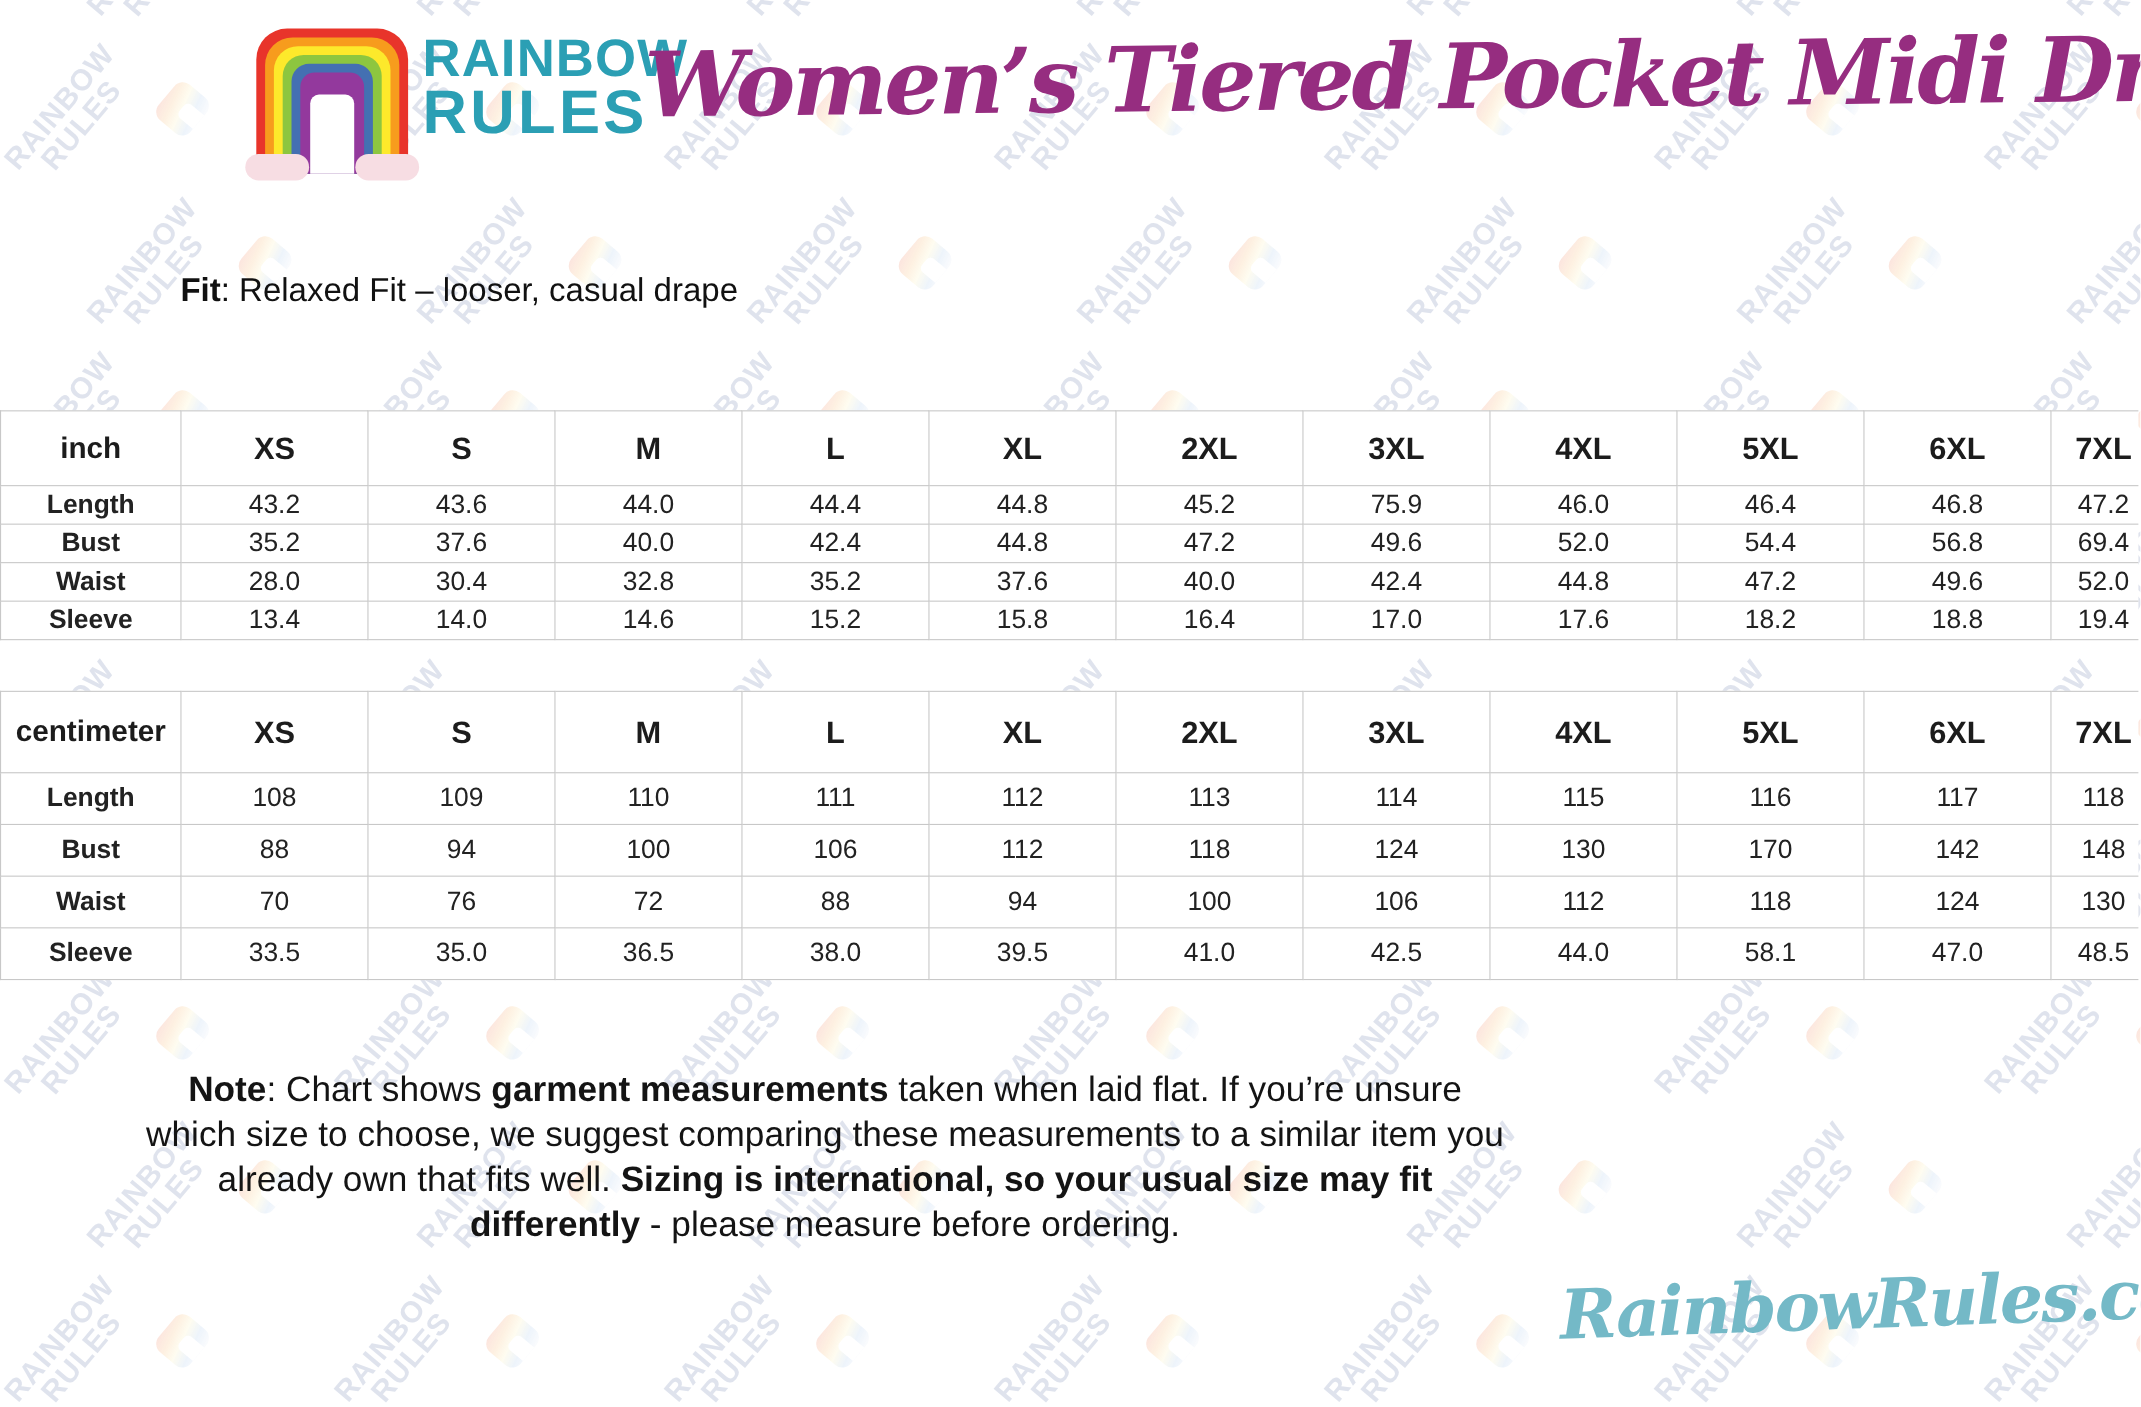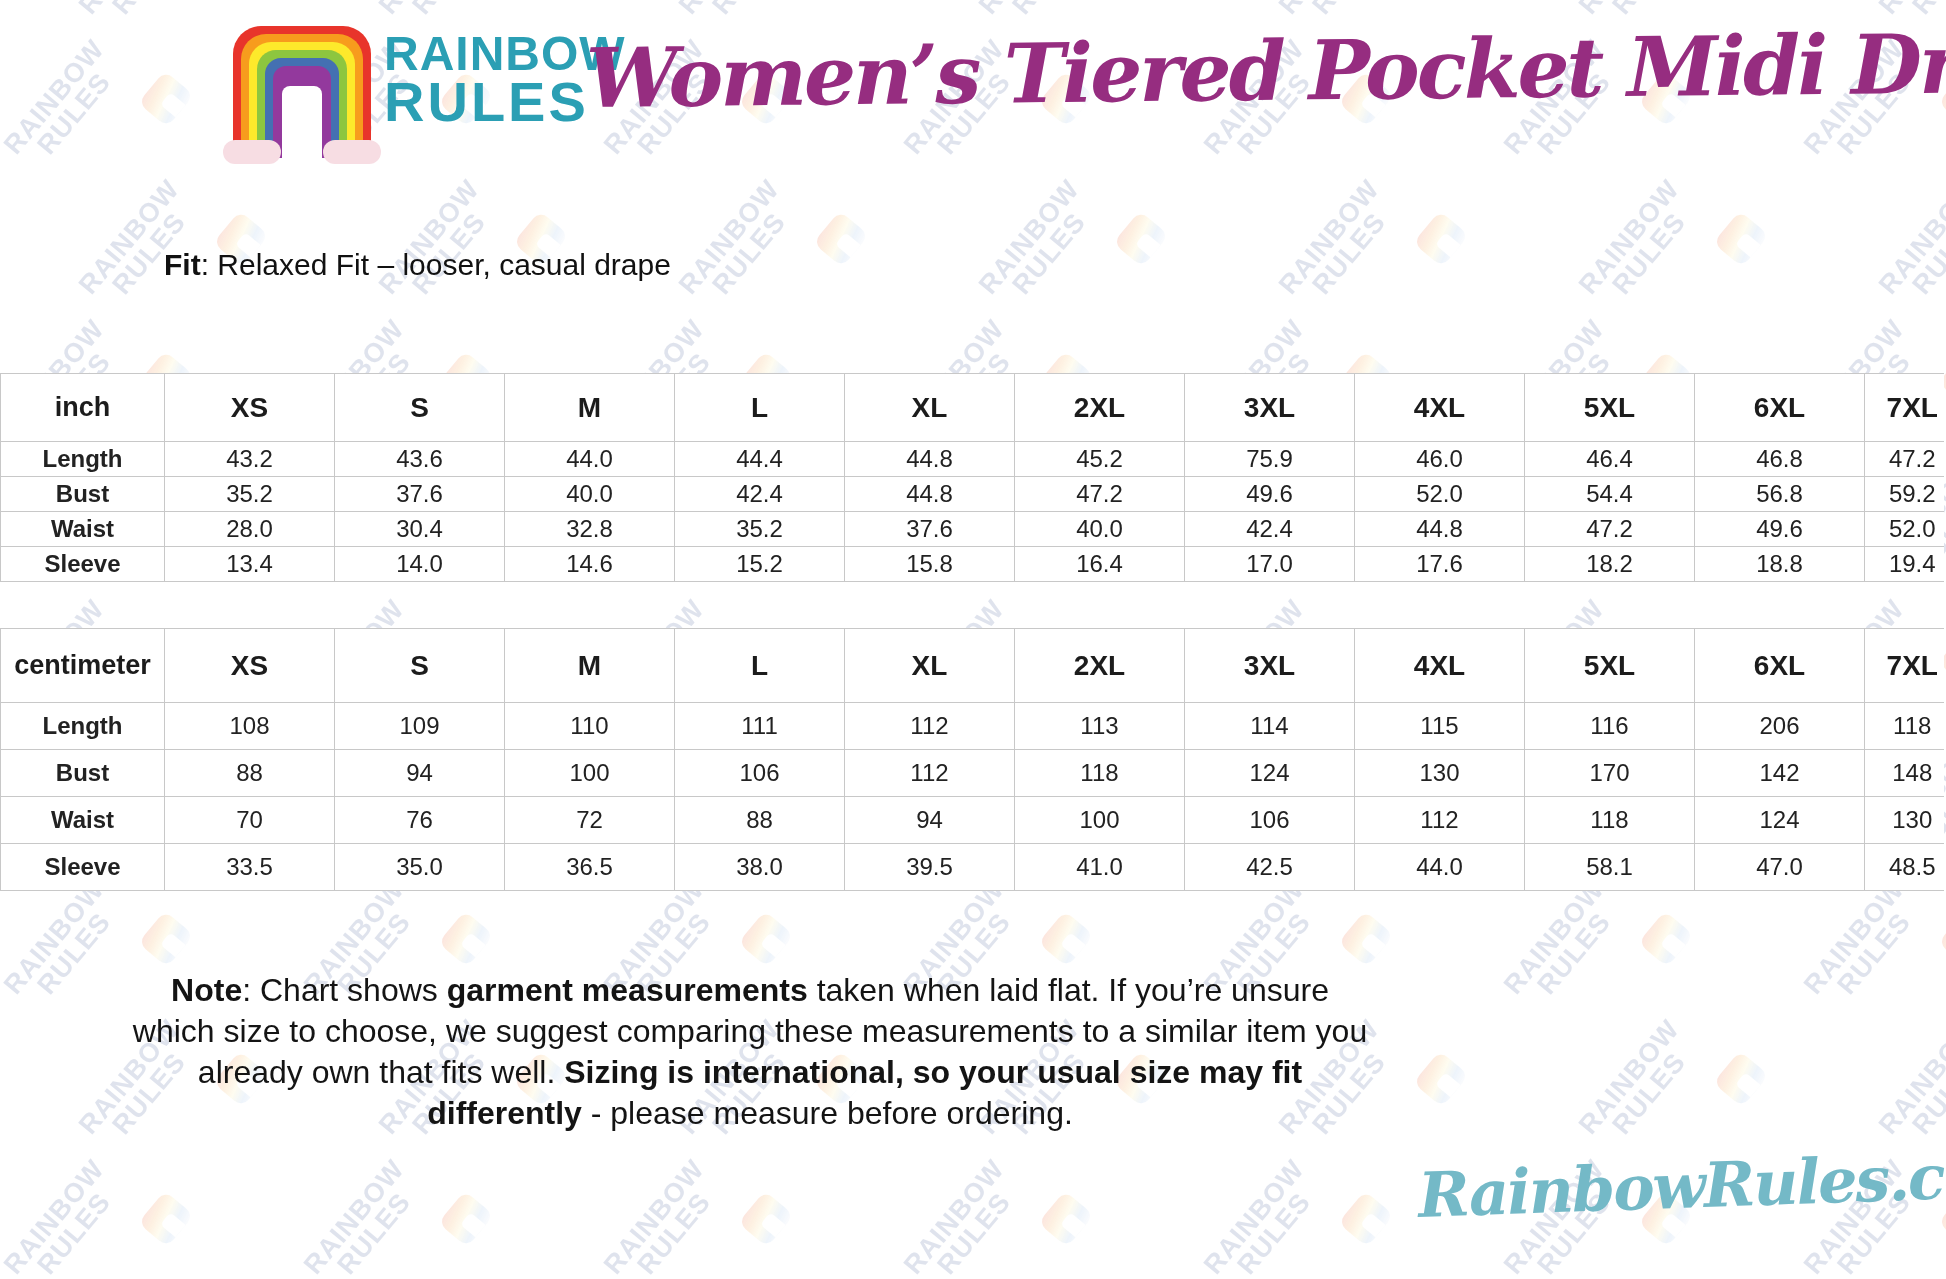--- a/index.html
+++ b/index.html
@@ -612,21 +612,21 @@
             <td>35.2</td>
             <td>37.6</td>
             <td>40.0</td>
             <td>42.4</td>
             <td>44.8</td>
             <td>47.2</td>
             <td>49.6</td>
             <td>52.0</td>
             <td>54.4</td>
             <td>56.8</td>
-            <td>59.2</td>
+            <td>69.4</td>
           </tr>
           <tr>
             <th>Waist</th>
             <td>28.0</td>
             <td>30.4</td>
             <td>32.8</td>
             <td>35.2</td>
             <td>37.6</td>
             <td>40.0</td>
             <td>42.4</td>
@@ -688,21 +688,21 @@
             <th>Length</th>
             <td>108</td>
             <td>109</td>
             <td>110</td>
             <td>111</td>
             <td>112</td>
             <td>113</td>
             <td>114</td>
             <td>115</td>
             <td>116</td>
-            <td>206</td>
+            <td>117</td>
             <td>118</td>
           </tr>
           <tr>
             <th>Bust</th>
             <td>88</td>
             <td>94</td>
             <td>100</td>
             <td>106</td>
             <td>112</td>
             <td>118</td>

